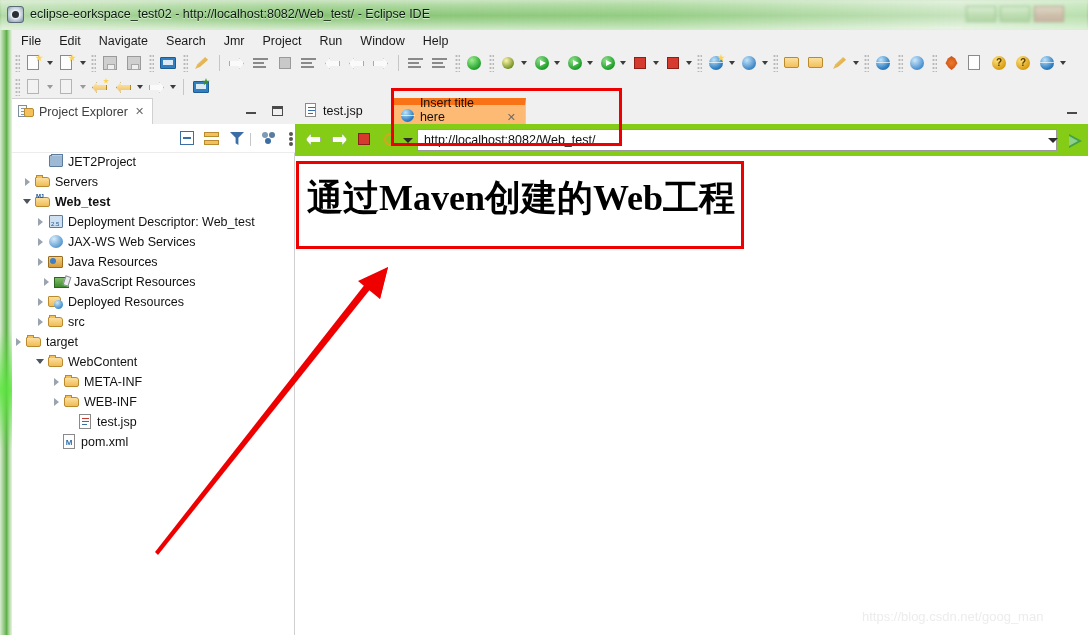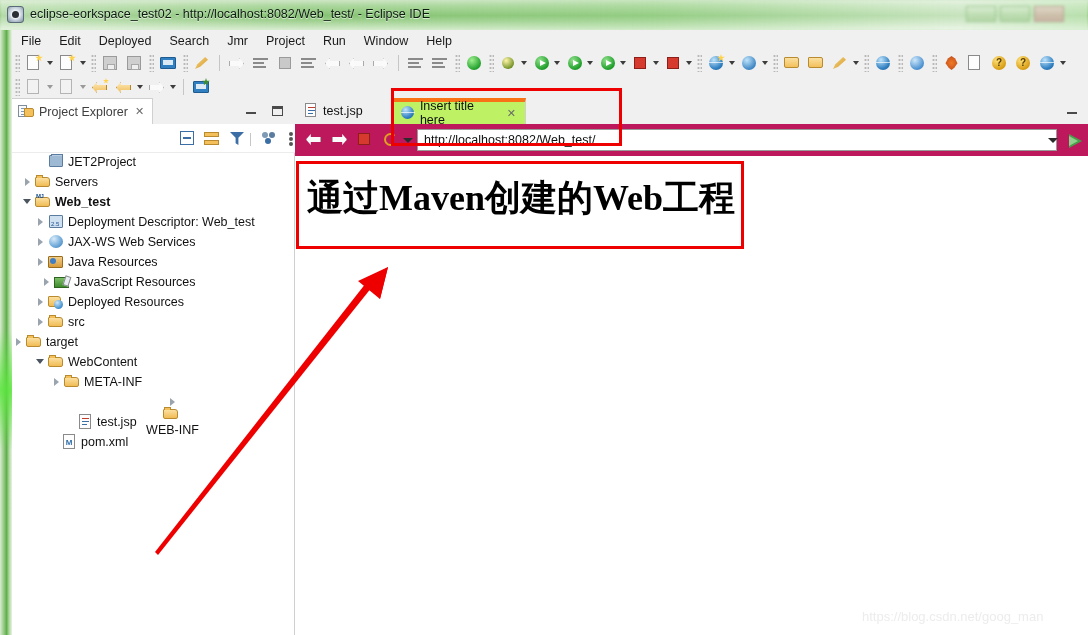--- a/index.html
+++ b/index.html
@@ -197,25 +197,25 @@
   .f-file i:nth-child(2){top:6px;background:#3b6ea5;}
   .f-file i:nth-child(3){top:9px;background:#3b6ea5;width:5px;}
   .f-pom{position:absolute;left:3px;top:1px;width:12px;height:15px;background:#fdfdfd;border:1px solid #8a8a8a;box-sizing:border-box;
       color:#2f6ea8;font:bold 8px "Liberation Sans",sans-serif;text-align:center;line-height:15px;}
 
   
   #editor{position:absolute;left:295px;top:98px;width:793px;height:537px;background:#fff;}
   #ed-tabrow{position:absolute;left:0;top:0;width:793px;height:26px;background:#f0f0f0;border-bottom:1px solid #d0d0d0;}
   .edtab{position:absolute;top:0;height:26px;padding:0 9px;box-sizing:border-box;display:flex;align-items:center;gap:5px;cursor:pointer;}
   .edtab.inactive{background:#f0f0f0;}
-  .edtab.active{background:#bef264;border-top:4px solid #f97316;border-left:1px solid #d0d0d0;border-right:1px solid #d0d0d0;}
+  .edtab.active{background:#fdba74;border-top:7px solid #f97316;border-left:1px solid #d0d0d0;border-right:1px solid #d0d0d0;align-items:flex-end;}
   .edtab .lbl{font-size:12.5px;color:#111;}
   .edtab .xclose{font-size:11px;color:#6b6b6b;}
   #ed-min{position:absolute;right:6px;top:5px;width:18px;height:16px;}
-  #ed-navrow{position:absolute;left:0;top:26px;width:793px;height:32px;background:#be185d;border-bottom:1px solid #d6d6d6;}
+  #ed-navrow{position:absolute;left:0;top:26px;width:793px;height:32px;background:#84cc16;border-bottom:1px solid #d6d6d6;}
   .nv{position:absolute;top:7px;width:20px;height:18px;cursor:pointer;}
   #url{
     position:absolute;left:122px;top:5px;width:640px;height:22px;background:#fff;
     border:1px solid #9a9a9a;box-sizing:border-box;font-size:12.5px;color:#111;
     padding:3px 22px 0 6px;
   }
   #url-arr{position:absolute;right:30px;top:14px;width:0;height:0;
       border-left:5px solid transparent;border-right:5px solid transparent;border-top:5px solid #2b2b2b;}
   #go{position:absolute;right:3px;top:9px;width:18px;height:16px;cursor:pointer;}
   #go:after{content:"";position:absolute;left:2px;top:1px;width:0;height:0;
@@ -252,21 +252,21 @@
   </div>
 </div>
 
 <div id="leftedge">
     <div class="glow"></div>
   </div>
 
 <div id="menubar">
   <div class="mi">File</div>
   <div class="mi">Edit</div>
-  <div class="mi">Deployed</div>
+  <div class="mi">Navigate</div>
   <div class="mi">Search</div>
   <div class="mi">Jmr</div>
   <div class="mi">Project</div>
   <div class="mi">Run</div>
   <div class="mi">Window</div>
   <div class="mi">Help</div>
 </div>
 
 <div class="toolbar" id="toolbar1">
   <div class="tb-grip"></div>
@@ -673,21 +673,21 @@
     </div>
 
     <div class="row" style="padding-left:38px;">
       <span class="tw closed"></span>
       <span class="ti">
           <i class="f-open"></i>
         </span>
       <span class="tl">META-INF</span>
     </div>
 
-    <div class="row" style="padding-left:38px;flex-direction:column;">
+    <div class="row" style="padding-left:38px;">
       <span class="tw closed"></span>
       <span class="ti">
           <i class="f-open"></i>
         </span>
       <span class="tl">WEB-INF</span>
     </div>
 
     <div class="row" style="padding-left:51px;">
       <span class="tw"></span>
       <span class="ti">

